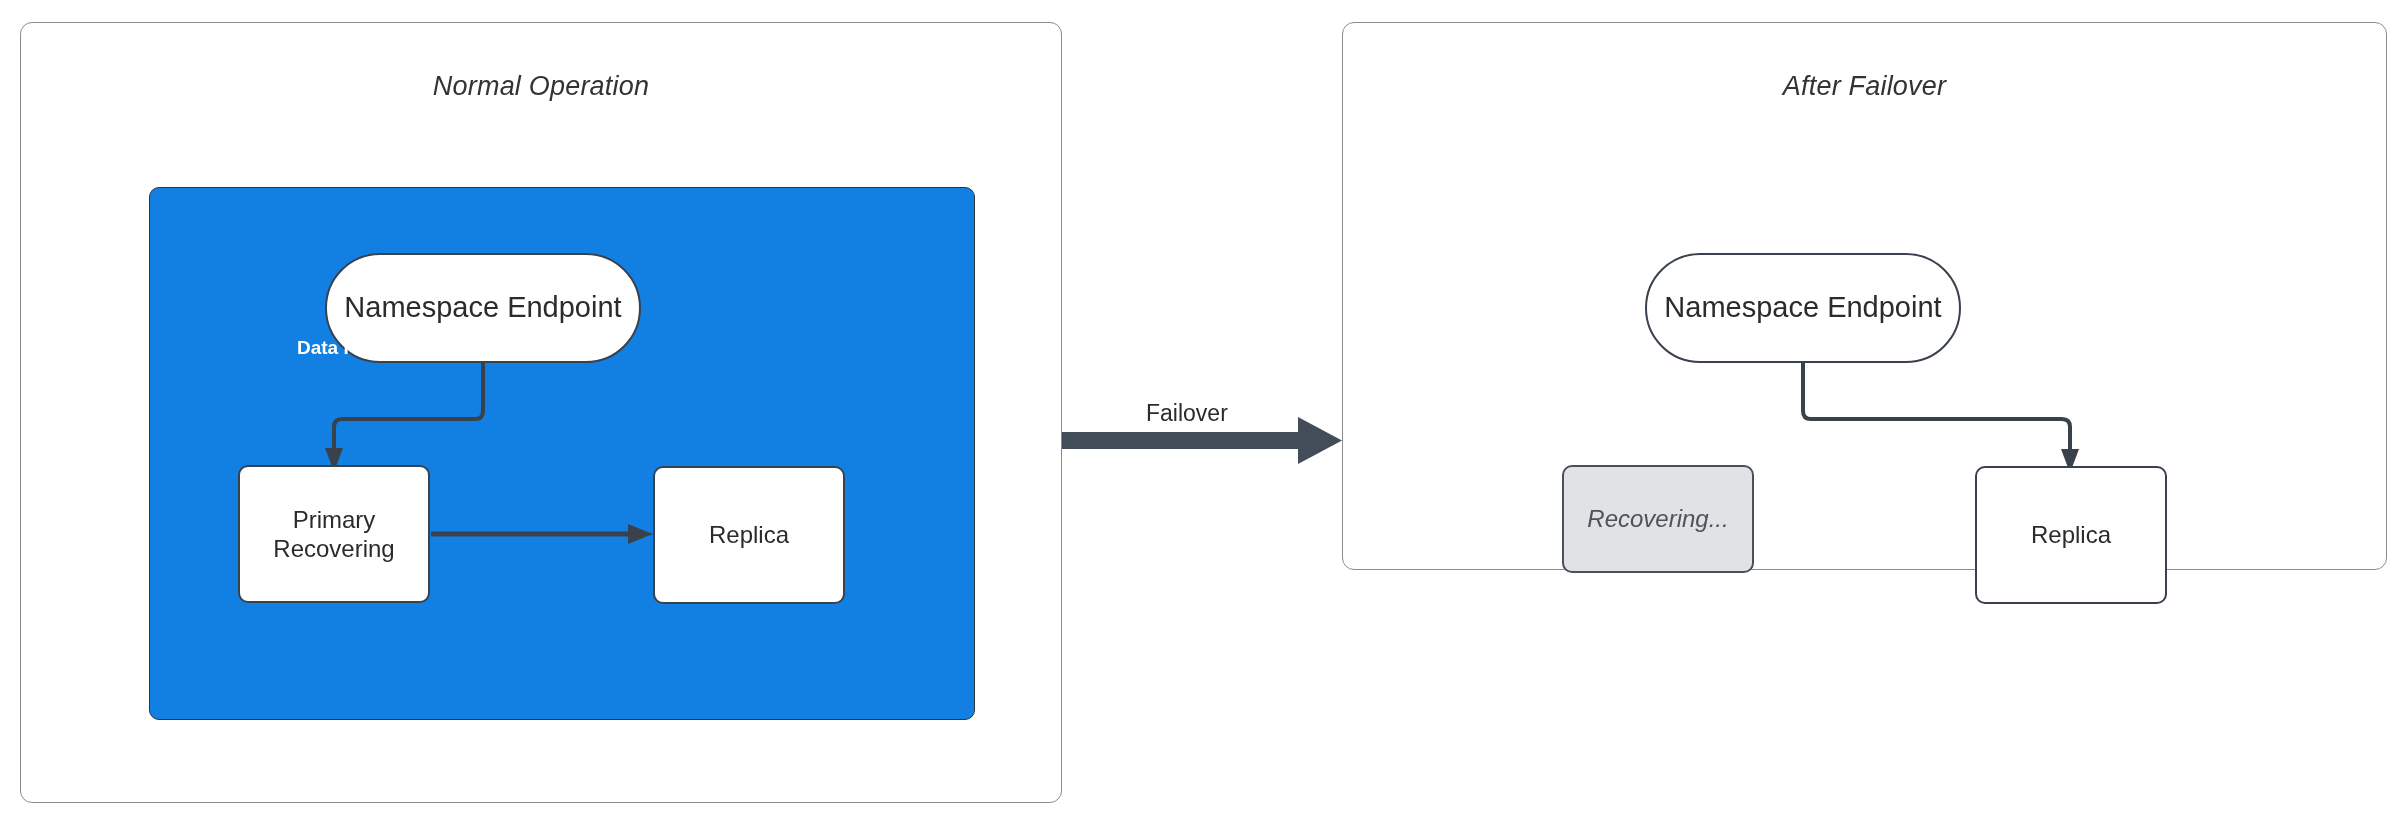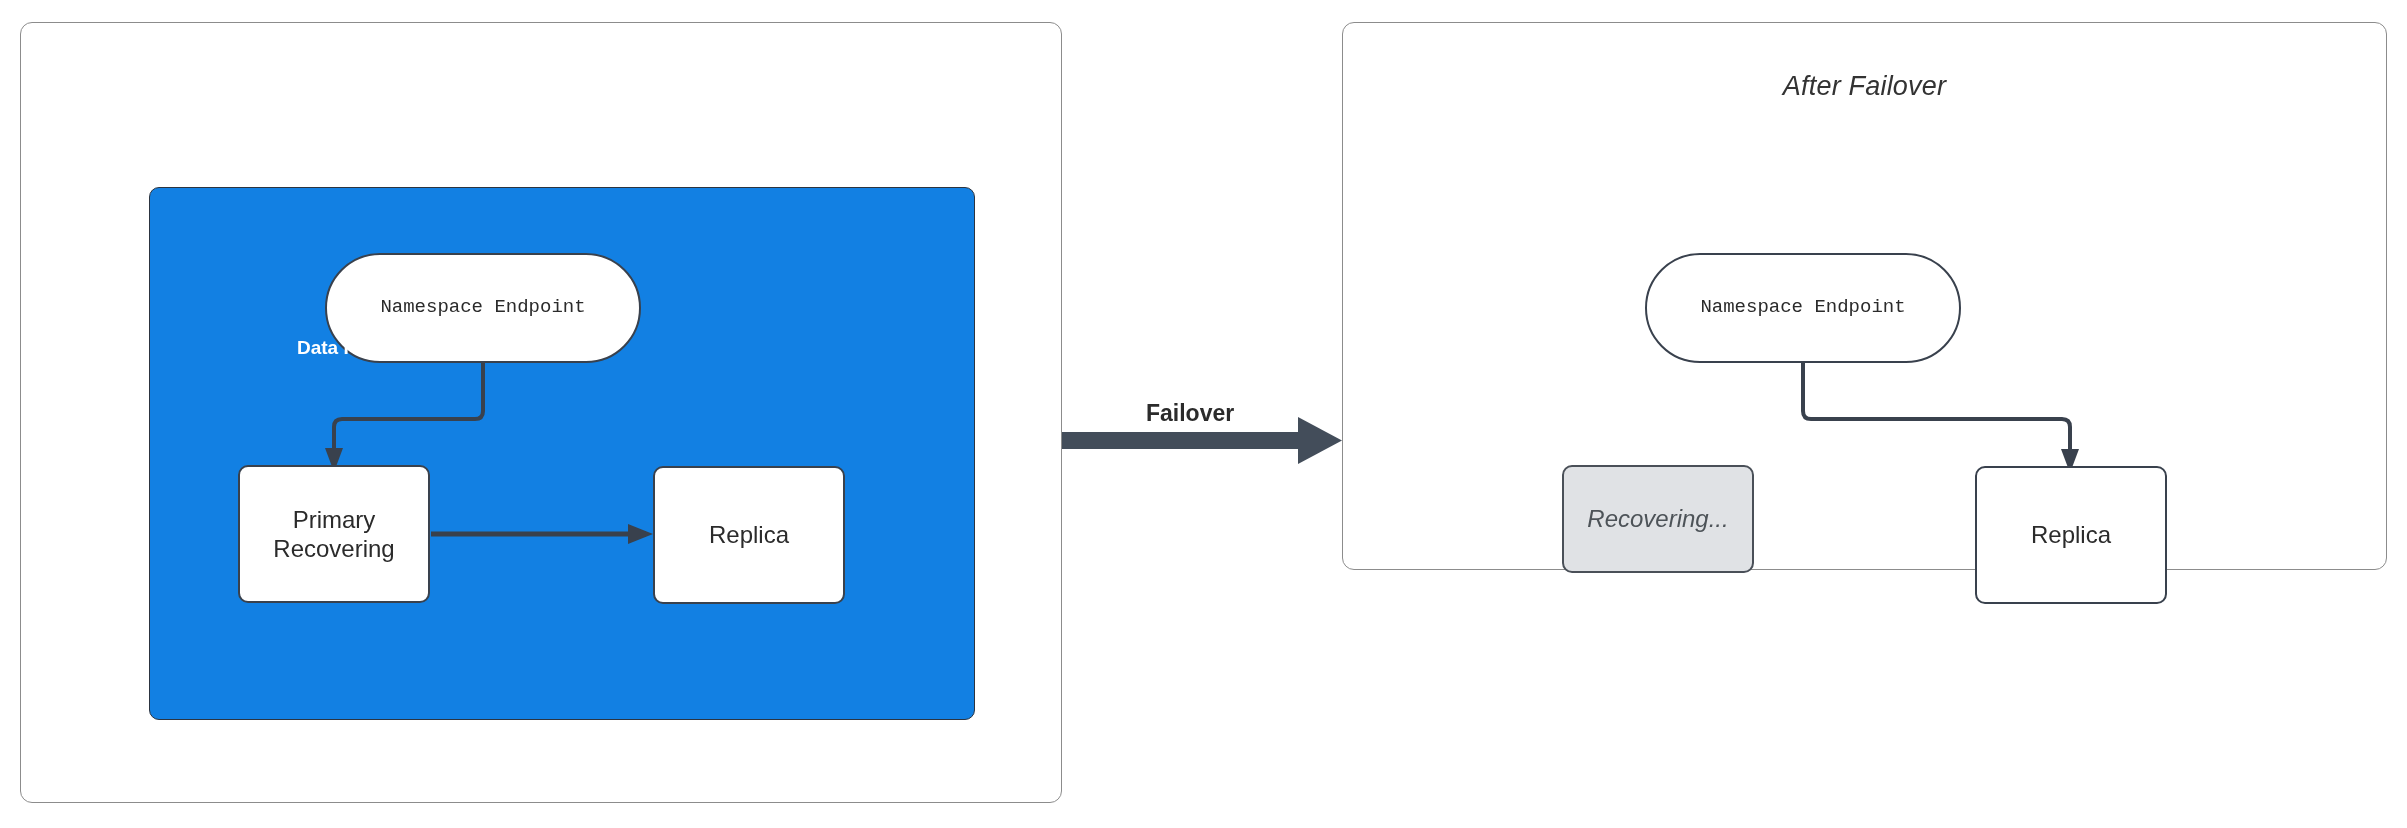--- a/index.html
+++ b/index.html
@@ -48,21 +48,21 @@
     position:absolute;
     box-sizing:border-box;
     display:flex;align-items:center;justify-content:center;
     text-align:center;
     color:#2b2b2b;
     font-size:24px;
     line-height:1.22;
     background:#ffffff;
     border:2px solid #39414d;
   }
-  .node.capsule{border-radius:70px;font-size:19px;font-family:Liberation Mono, monospace;}
+  .node.capsule{border-radius:70px;font-size:29px;}
   .node.rect{border-radius:10px;}
   .node.muted{
     background:#e0e2e5;
     border-color:#4a5058;
     color:#4d5358;
     font-style:italic;
   }
 
   #ep-left    {left:325px; top:253px; width:316px;height:110px;}
   #primary-ns {left:238px; top:465px; width:192px;height:138px;}
@@ -88,30 +88,31 @@
     font-weight:bold;
     color:#ffffff;
   }
   #lbl-data-replication{left:297px;top:337px;}
 
   .failover-label{
     position:absolute;
     white-space:nowrap;
     font-size:23px;
     color:#2b2b2b;
-    font-weight:bold;
+    font-weight:normal;
   }
   #lbl-failover{left:1146px;top:400px;}
 </style>
 </head>
 <body>
 
 <div id="canvas">
 
   <div class="panel" id="panel-left">
+    <div class="panel-title">Normal Operation</div>
 
     <div class="blue-region" id="blue-left"></div>
   </div>
 
   <div class="panel" id="panel-right">
     <div class="panel-title">After Failover</div>
 
   </div>
 
   <svg id="links" viewBox="0 0 2407 828" width="2407" height="828">

